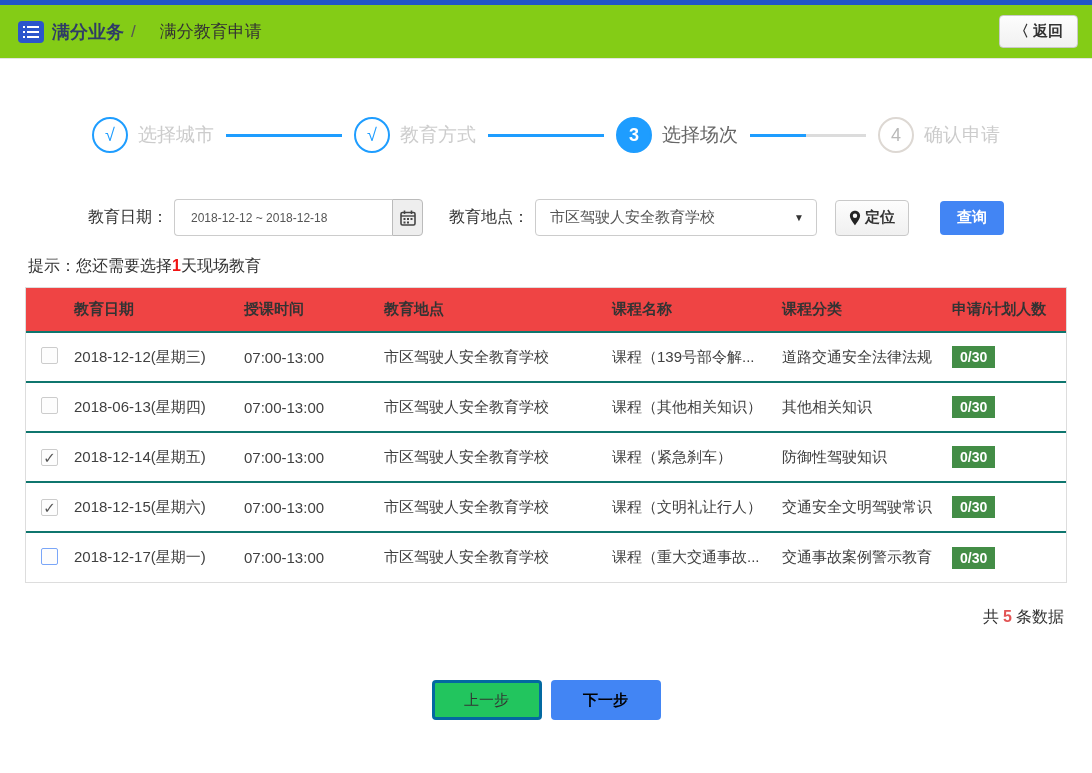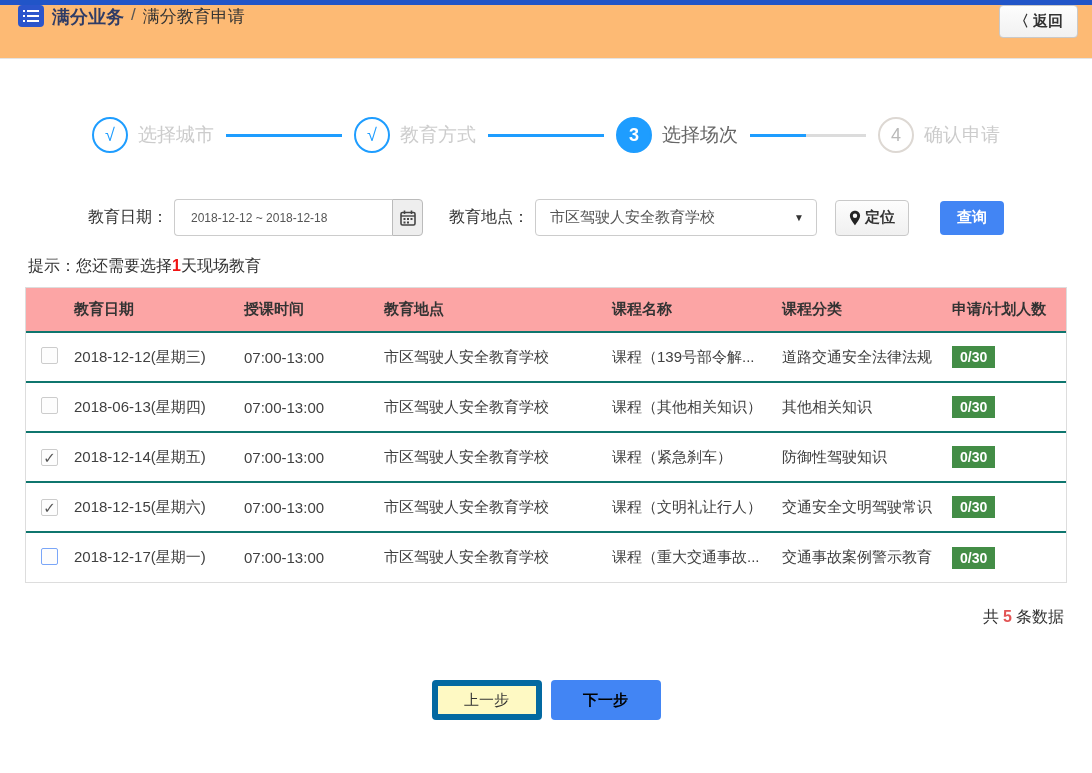--- a/index.html
+++ b/index.html
@@ -1,28 +1,28 @@
 <!DOCTYPE html>
 <html><head>
 <meta charset="utf-8">
 <style>
   * { margin:0; padding:0; box-sizing:border-box; }
   html,body { width:1092px; height:773px; background:#fff; overflow:hidden;
     font-family:"Liberation Sans","DejaVu Sans",sans-serif; }
 
   
   .topbar { height:5px; background:#2155c8; }
-  .header { height:54px; display:flex; align-items:flex-start; padding:0 14px 0 18px;
-    border-bottom:1px solid #e4e4e4; background:#fdba74; }
+  .header { height:54px; display:flex; align-items:center; padding:0 14px 0 18px;
+    border-bottom:1px solid #e4e4e4; background:#84cc16; }
   .crumb-icon { width:26px; height:22px; background:#2b55cc; border-radius:4px;
     display:inline-flex; align-items:center; justify-content:center; margin-right:8px; }
   .crumb-icon svg { display:block; }
   .crumb-main { font-size:18px; color:#2f3c66; font-weight:bold; }
   .crumb-sep { font-size:17px; color:#555; margin:0 7px; }
-  .crumb-page { font-size:17px; color:#333; }
+  .crumb-page { font-size:17px; color:#333;margin-left:17px; }
   .spacer { flex:1; }
   .back-btn { height:33px; padding:0 14px; background:linear-gradient(#fdfdfd,#f1f1f1);
     border:1px solid #c9c9c9; border-radius:4px; font-size:15px; color:#333;
     font-weight:bold; display:inline-flex; align-items:center; cursor:pointer; }
   .back-btn .chev { margin-right:4px; font-weight:bold; }
 
   
   .steps { margin:58px 92px 0 92px; display:flex; align-items:center; }
   .step { display:flex; align-items:center; flex:0 0 auto; }
   .circle { width:36px; height:36px; border-radius:50%; display:inline-flex;
@@ -61,21 +61,21 @@
     border:none; border-radius:4px; color:#fff; font-size:15px; font-weight:bold;
     cursor:pointer; font-family:inherit; }
 
   
   .hint { margin:20px 0 0 28px; font-size:16px; color:#333; }
   .hint .red { color:#f01414; font-weight:bold; }
 
   
   .table-wrap { margin:10px 25px 0 25px; border:1px solid #ddd; }
   table { width:100%; border-collapse:collapse; table-layout:fixed; }
-  th { background:#fca5a5; height:44px; text-align:left; font-size:15px;
+  th { background:#ef4444; height:44px; text-align:left; font-size:15px;
     color:#333; font-weight:bold; }
   td { height:50px; font-size:15px; color:#404040; background:#fff; }
   tbody tr { border-top:2px solid #0f766e; }
   th, td { padding-left:4px; overflow:hidden; white-space:nowrap; }
   .col-cb { width:44px; }
   .col-date { width:170px; }
   .col-time { width:140px; }
   .col-place { width:228px; }
   .col-course { width:170px; }
   .col-cat { width:170px; }
@@ -85,21 +85,21 @@
     cursor:pointer; font-size:15px; color:#555; line-height:1; }
   .checkbox.checked::after { content:"✓"; font-weight:bold; }
   .checkbox.focus { border-color:#7aa6f8; }
   .badge { display:inline-block; background:#438d46; color:#fff; font-weight:bold;
     font-size:14px; padding:3px 8px; border-radius:0; }
 
   
   .summary { margin:24px 28px 0 0; text-align:right; font-size:16px; color:#333; }
   .summary .count { color:#e25454; font-weight:bold; margin:0 4px; }
   .footer { margin-top:52px; display:flex; justify-content:center; gap:9px; }
-  .prev-btn { width:110px; height:40px; background:#fef9c3; border:6px solid #0369a1;
+  .prev-btn { width:110px; height:40px; background:#22c55e; border:3px solid #0369a1;
     border-radius:4px; font-size:15px; color:#333; cursor:pointer; font-family:inherit; }
   .next-btn { width:110px; height:40px; background:#4285f4; border:none;
     border-radius:4px; font-size:15px; color:#000000; font-weight:bold; cursor:pointer;
     font-family:Liberation Mono, monospace; }
 </style>
 </head>
 <body>
 
 <div class="topbar"></div>
 

